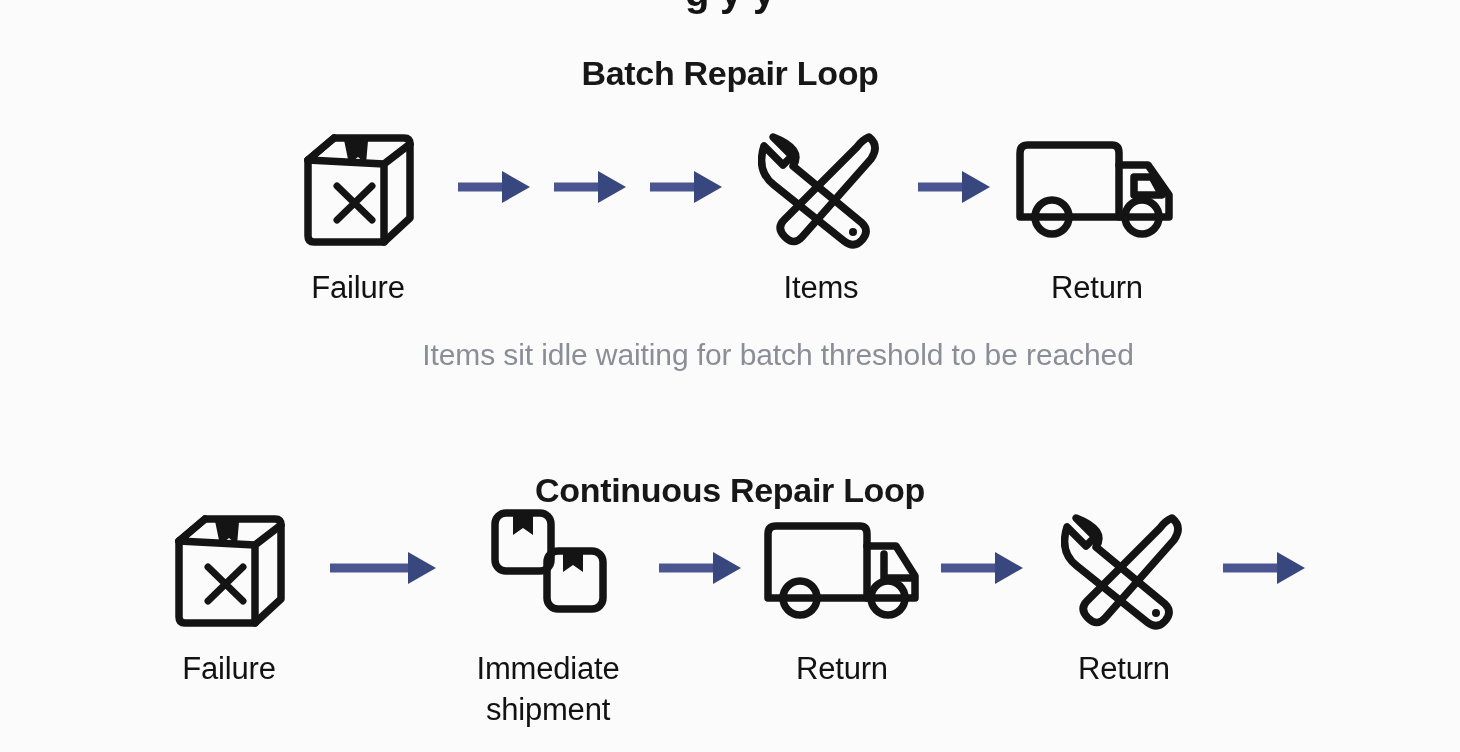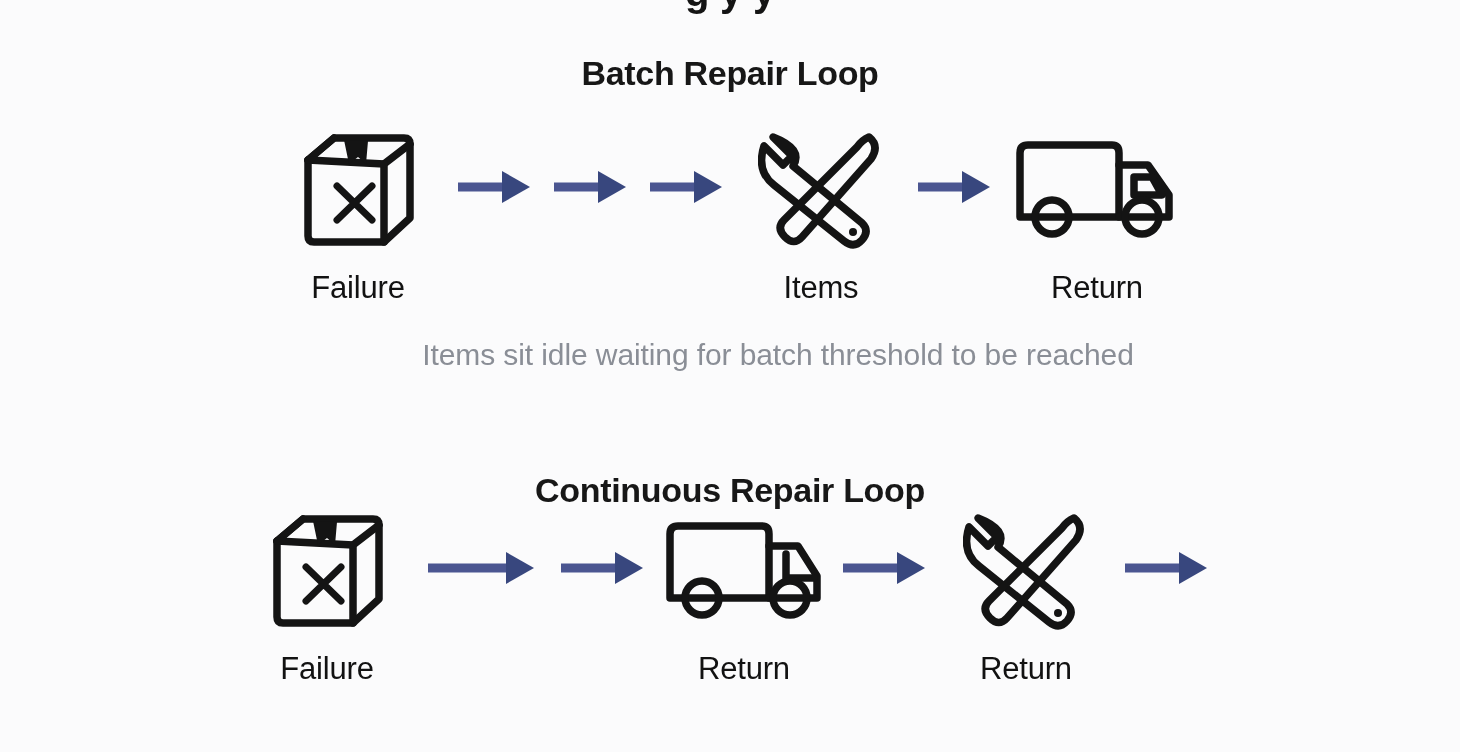--- a/index.html
+++ b/index.html
@@ -224,20 +224,34 @@
       <div class="step-label">Failure</div>
     </div>
 
     <div class="arrow" style="width:132px;">
       <svg width="112" height="40" viewBox="0 0 112 40">
         <path d="M2 20 L84 20" stroke="#4b5691" stroke-width="9" stroke-linecap="butt"></path>
         <path d="M80 4 L108 20 L80 36 Z" fill="#38477e"></path>
       </svg>
     </div>
 
+    <div class="step" style="width:196px;">
+      <div class="step-icon">
+        <svg width="130" height="126" viewBox="0 0 130 126">
+          <g fill="none" stroke="#141414" stroke-width="7.5" stroke-linejoin="round">
+            <rect x="64" y="46" width="56" height="58" rx="11"></rect>
+            <rect x="12" y="8" width="56" height="58" rx="11"></rect>
+          </g>
+          <path d="M80 47 L100 47 L100 67 L90 60 L80 67 Z" fill="#141414"></path>
+          <path d="M30 9 L50 9 L50 30 L40 23 L30 30 Z" fill="#141414"></path>
+        </svg>
+      </div>
+      <div class="step-label">Immediate
+shipment</div>
+    </div>
 
     <div class="arrow" style="width:110px;">
       <svg width="88" height="40" viewBox="0 0 88 40">
         <path d="M2 20 L60 20" stroke="#4b5691" stroke-width="9" stroke-linecap="butt"></path>
         <path d="M56 4 L84 20 L56 36 Z" fill="#38477e"></path>
       </svg>
     </div>
 
     <div class="step" style="width:172px;">
       <div class="step-icon">

